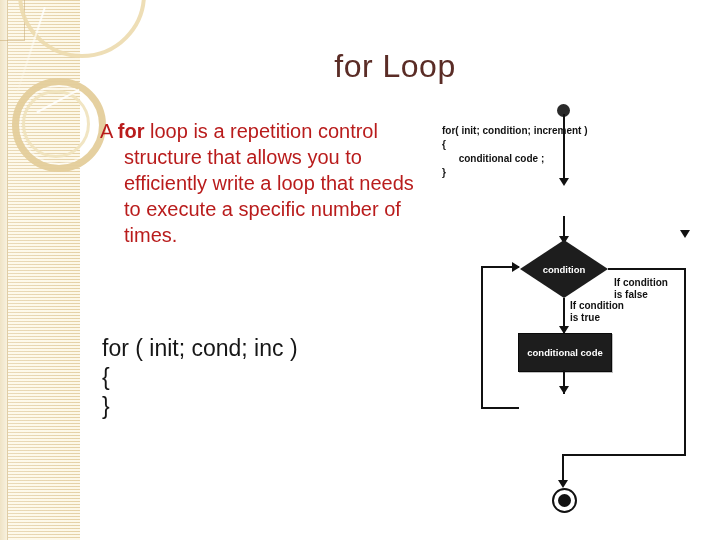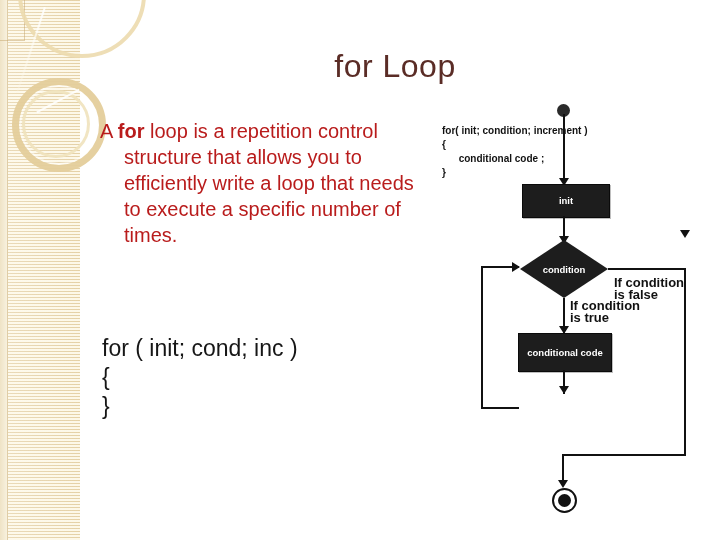--- a/index.html
+++ b/index.html
@@ -195,21 +195,21 @@
   }
   .arrow-right {
     position: absolute;
     width: 0; height: 0;
     border-top: 5px solid transparent;
     border-bottom: 5px solid transparent;
     border-left: 8px solid #111;
   }
   .edge-label {
     position: absolute;
-    font-size: 13px;
+    font-size: 10px;
     font-weight: 700;
     line-height: 12px;
     color: #111;
     white-space: pre;
   }
 </style>
 </head>
 <body>
 
 <div id="slide">
@@ -239,21 +239,20 @@
     <div class="flow-code">for( init; condition; increment )
 {
       conditional code ;
 }</div>
 
     <div class="node-start" style="left:165px; top:12px;"></div>
 
     <div class="edge-v" style="left:170.5px; top:22px; height:68px;"></div>
     <div class="arrow-down" style="left:166.5px; top:86px;"></div>
 
-    <div class="node-box" style="left:130px; top:92px; width:86px; height:32px;">init</div>
 
     <div class="edge-v" style="left:170.5px; top:124px; height:26px;"></div>
     <div class="arrow-down" style="left:166.5px; top:144px;"></div>
 
     <div class="node-diamond" style="left:128px; top:148px; width:88px; height:58px;">condition</div>
 
     <div class="edge-v" style="left:170.5px; top:206px; height:36px;"></div>
     <div class="arrow-down" style="left:166.5px; top:234px;"></div>
     <div class="edge-label" style="left:178px; top:208px;">If condition
 is true</div>

